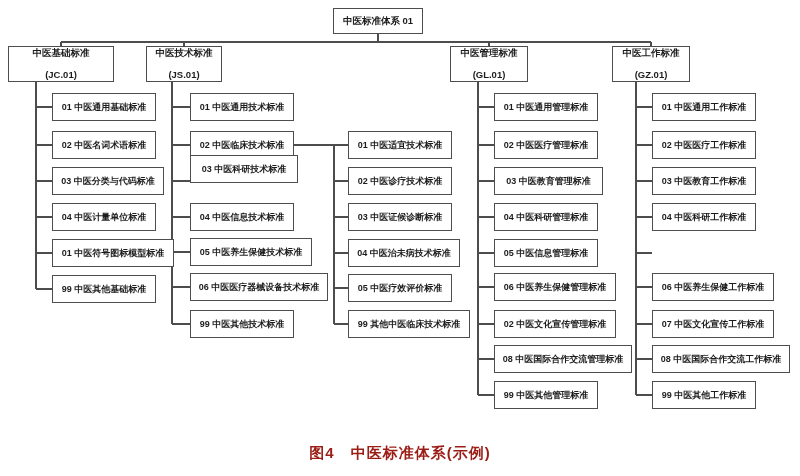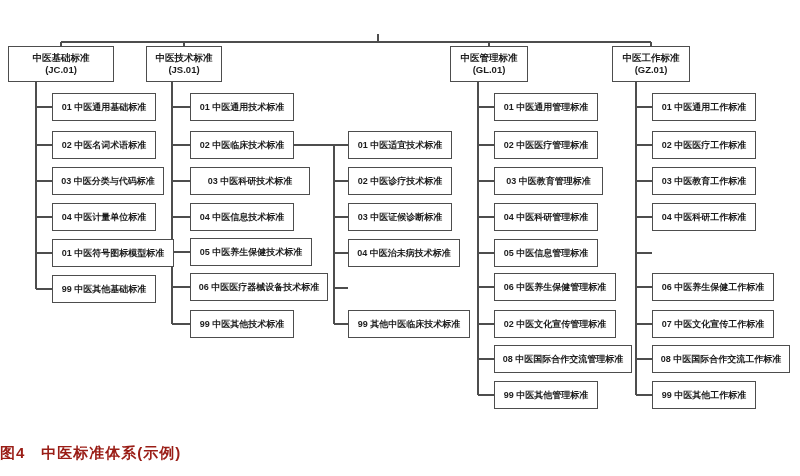--- a/index.html
+++ b/index.html
@@ -7,42 +7,43 @@
     position:relative;width:800px;height:476px;background:#ffffff;overflow:hidden;
     font-family:"Liberation Sans","DejaVu Sans",sans-serif;
   }
   .lines{position:absolute;left:0;top:0;width:800px;height:476px;}
   .box{
     position:absolute;box-sizing:border-box;background:#ffffff;
     border:1px solid #4d4d4d;display:flex;align-items:center;justify-content:center;
     font-weight:bold;color:#1c1c1c;white-space:nowrap;
   }
   .leaf{height:28px;font-size:9px;}
-  .hdr{height:36px;font-size:9.5px;flex-direction:column;line-height:1.25;}
+  .hdr{height:36px;font-size:9.5px;flex-direction:column;line-height:1.25;justify-content:space-between;}
   .root{height:26px;font-size:9.5px;}
   .caption{
-    position:absolute;left:0;right:0;top:444px;
+    position:absolute;left:0;right:0;top:444px;text-align:center;
     font-size:15px;font-weight:bold;color:#9a1d16;letter-spacing:1px;
   }
 </style>
 </head>
 <body>
 
 <div class="canvas">
 
   <svg class="lines" viewBox="0 0 800 476" xmlns="http://www.w3.org/2000/svg">
     <path fill="none" stroke="#4d4d4d" stroke-width="1.3" shape-rendering="crispEdges" d="
       M378,34 V42 M61,42 H651 M61,42 V46 M184,42 V46 M489,42 V46 M651,42 V46
       M36,82 V289 M36,107 H52 M36,145 H52 M36,181 H52 M36,217 H52 M36,253 H52 M36,289 H52
       M172,82 V324 M172,107 H190 M172,145 H190 M172,181 H190 M172,217 H190 M172,252 H190 M172,287 H190 M172,324 H190
       M294,145 H348 M334,145 V324 M334,181 H348 M334,217 H348 M334,253 H348 M334,288 H348 M334,324 H348
       M478,82 V395 M478,107 H494 M478,145 H494 M478,181 H494 M478,217 H494 M478,253 H494 M478,287 H494 M478,324 H494 M478,359 H494 M478,395 H494
       M636,82 V395 M636,107 H652 M636,145 H652 M636,181 H652 M636,217 H652 M636,253 H652 M636,287 H652 M636,324 H652 M636,359 H652 M636,395 H652"></path>
   </svg>
 
+  <div class="box root" style="left:333px;top:8px;width:90px">中医标准体系 01</div>
 
   <div class="box hdr" style="left:8px;top:46px;width:106px">
     <span>中医基础标准</span>
     <span>(JC.01)</span>
   </div>
   <div class="box hdr" style="left:146px;top:46px;width:76px">
     <span>中医技术标准</span>
     <span>(JS.01)</span>
   </div>
   <div class="box hdr" style="left:450px;top:46px;width:78px">
@@ -56,30 +57,31 @@
 
   <div class="box leaf" style="left:52px;top:93px;width:104px">01 中医通用基础标准</div>
   <div class="box leaf" style="left:52px;top:131px;width:104px">02 中医名词术语标准</div>
   <div class="box leaf" style="left:52px;top:167px;width:112px">03 中医分类与代码标准</div>
   <div class="box leaf" style="left:52px;top:203px;width:104px">04 中医计量单位标准</div>
   <div class="box leaf" style="left:52px;top:239px;width:122px">01 中医符号图标模型标准</div>
   <div class="box leaf" style="left:52px;top:275px;width:104px">99 中医其他基础标准</div>
 
   <div class="box leaf" style="left:190px;top:93px;width:104px">01 中医通用技术标准</div>
   <div class="box leaf" style="left:190px;top:131px;width:104px">02 中医临床技术标准</div>
-  <div class="box leaf" style="left:190px;top:167px;width:120px">03 中医科研技术标准</div>
+  <div class="box leaf" style="left:190px;top:155px;width:108px">03 中医科研技术标准</div>
   <div class="box leaf" style="left:190px;top:203px;width:104px">04 中医信息技术标准</div>
   <div class="box leaf" style="left:190px;top:238px;width:122px">05 中医养生保健技术标准</div>
   <div class="box leaf" style="left:190px;top:273px;width:138px">06 中医医疗器械设备技术标准</div>
   <div class="box leaf" style="left:190px;top:310px;width:104px">99 中医其他技术标准</div>
 
   <div class="box leaf" style="left:348px;top:131px;width:104px">01 中医适宜技术标准</div>
   <div class="box leaf" style="left:348px;top:167px;width:104px">02 中医诊疗技术标准</div>
   <div class="box leaf" style="left:348px;top:203px;width:104px">03 中医证候诊断标准</div>
   <div class="box leaf" style="left:348px;top:239px;width:112px">04 中医治未病技术标准</div>
+  <div class="box leaf" style="left:348px;top:274px;width:104px">05 中医疗效评价标准</div>
   <div class="box leaf" style="left:348px;top:310px;width:122px">99 其他中医临床技术标准</div>
 
   <div class="box leaf" style="left:494px;top:93px;width:104px">01 中医通用管理标准</div>
   <div class="box leaf" style="left:494px;top:131px;width:104px">02 中医医疗管理标准</div>
   <div class="box leaf" style="left:494px;top:167px;width:109px">03 中医教育管理标准</div>
   <div class="box leaf" style="left:494px;top:203px;width:104px">04 中医科研管理标准</div>
   <div class="box leaf" style="left:494px;top:239px;width:104px">05 中医信息管理标准</div>
   <div class="box leaf" style="left:494px;top:273px;width:122px">06 中医养生保健管理标准</div>
   <div class="box leaf" style="left:494px;top:310px;width:122px">02 中医文化宣传管理标准</div>
   <div class="box leaf" style="left:494px;top:345px;width:138px">08 中医国际合作交流管理标准</div>

